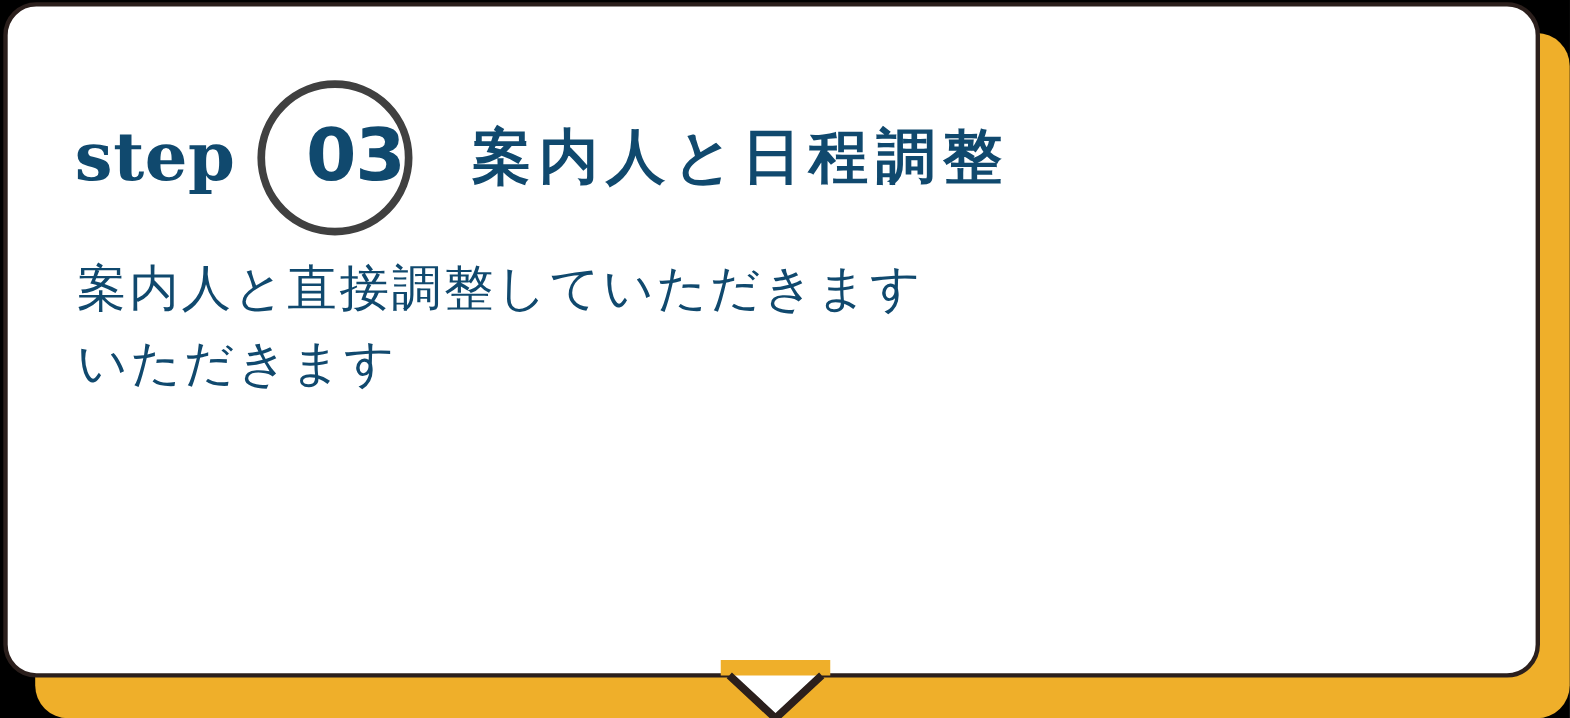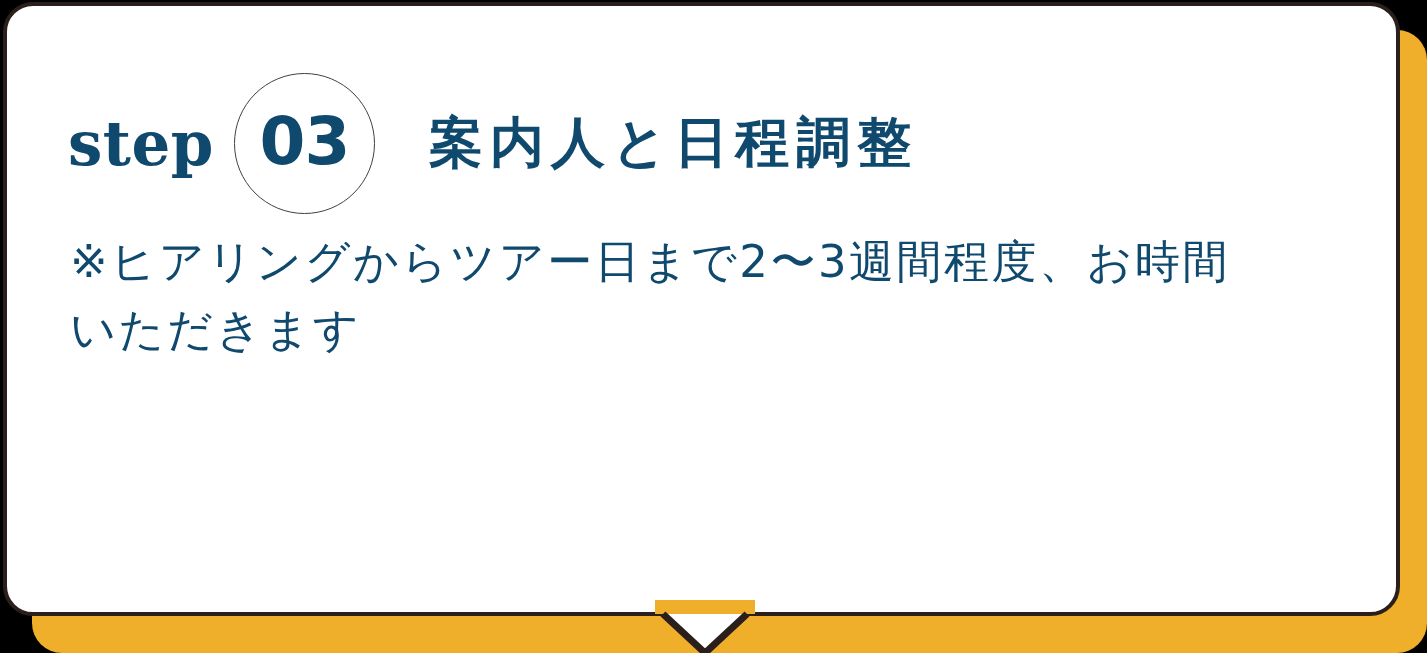--- a/index.html
+++ b/index.html
@@ -77,26 +77,26 @@
     font-size: 61px;
     letter-spacing: 0.5px;
     color: #10496E;
     line-height: 1;
   }
 
   .step-circle {
     margin-left: 20px;
     width: 141px;
     height: 141px;
-    border: 1px solid #404040;
+    border: 7px solid #404040;
     border-radius: 50%;
     box-sizing: border-box;
     display: flex;
     align-items: center;
-    justify-content: center;
+    justify-content: flex-end;
   }
   .step-number {
     font-family: "DejaVu Sans", "Liberation Sans", sans-serif;
     font-weight: 700;
     font-size: 66px;
     color: #10496E;
     letter-spacing: -1px;
     line-height: 1;
     margin-top: -3px;
   }
@@ -150,17 +150,17 @@
     <div class="step-word">step</div>
 
     <div class="step-circle">
       <span class="step-number">03</span>
     </div>
 
     <div class="step-title">案内人と日程調整</div>
   </div>
 
   <div class="body-text">
-    <div class="body-line">※ヒアリングからツアー日まで2〜3週間程度、お時間</div>
+    <div class="body-line">案内人と直接調整していただきます</div>
     <div class="body-line">いただきます</div>
   </div>
 
 </div>
 
 </body></html>

